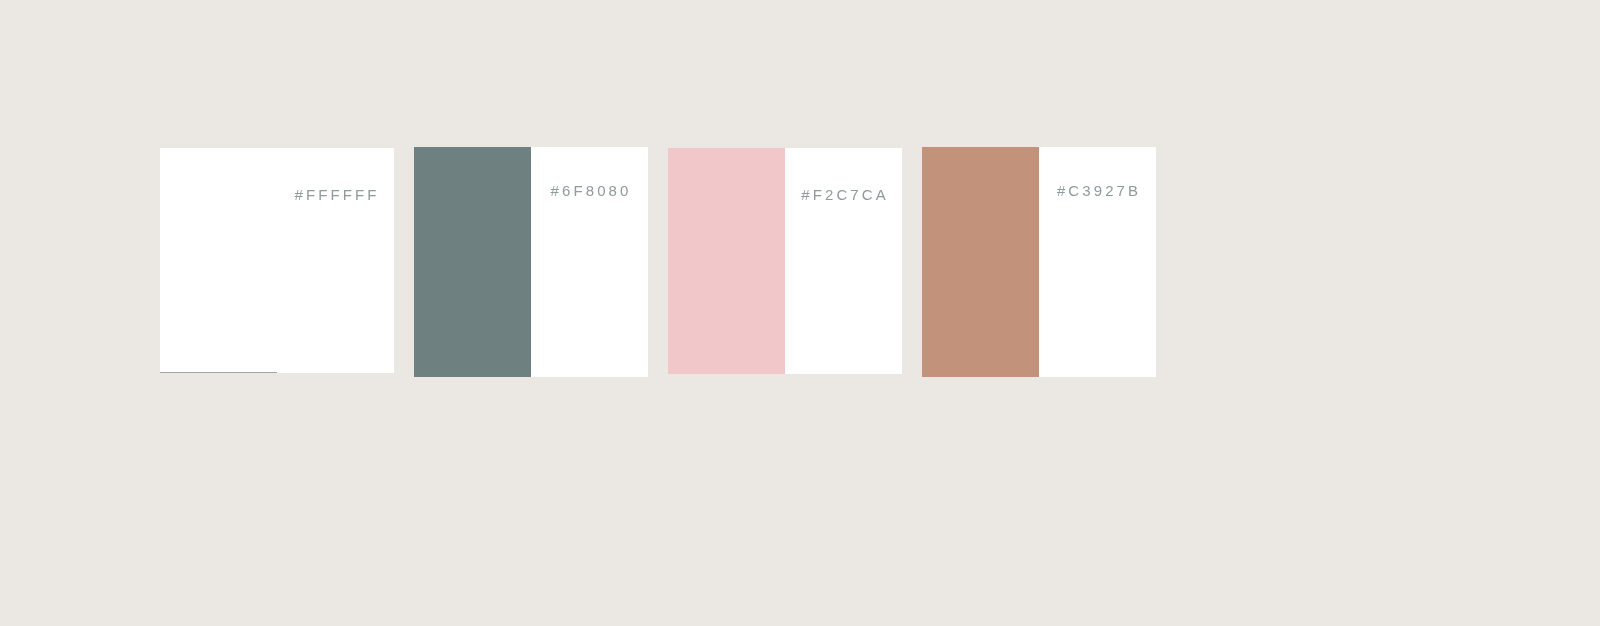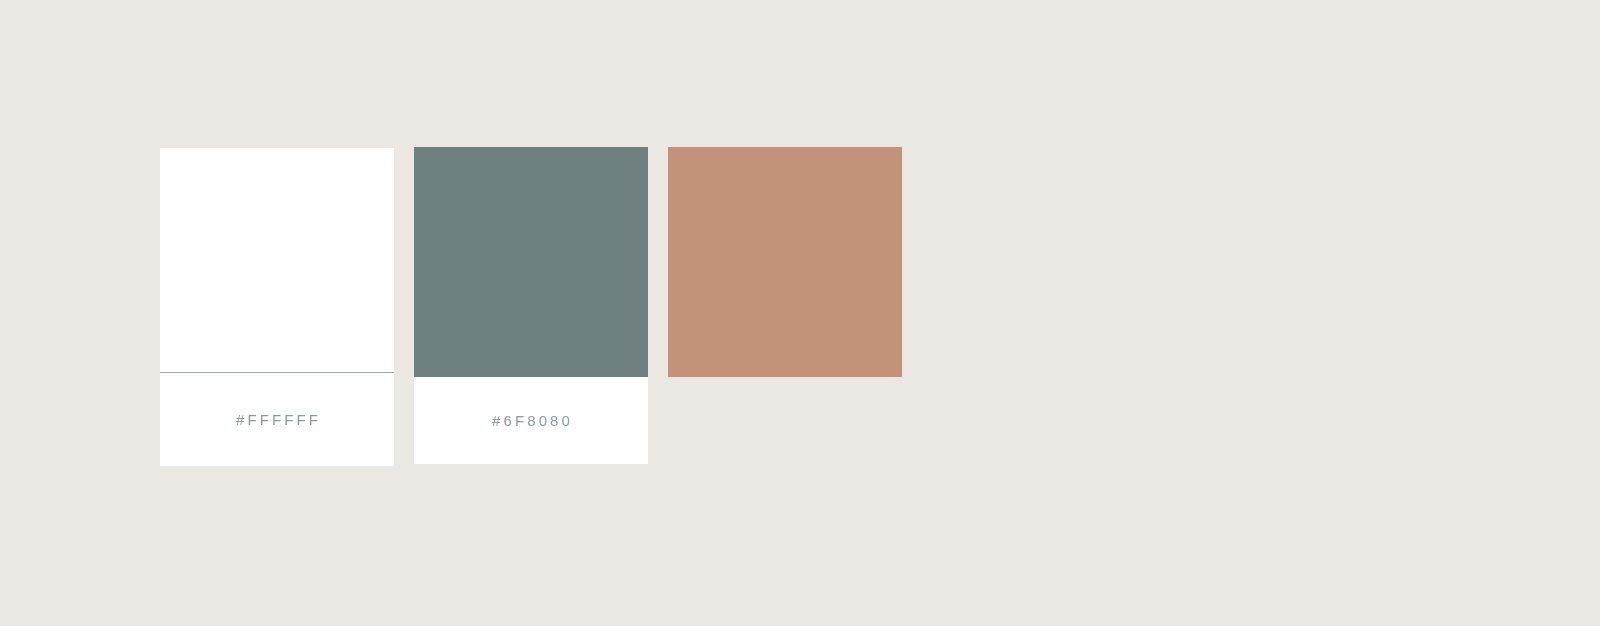--- a/index.html
+++ b/index.html
@@ -30,21 +30,21 @@
     height: 320px;
     display: flex;
     flex-direction: row;
     align-items: flex-start;
     gap: 20px;
   }
 
   .swatch-card {
     width: 234px;
     display: flex;
-    flex-direction: column;
+    flex-direction: row;
     align-items: stretch;
     background: #ffffff;
     box-sizing: border-box;
   }
 
   
   .swatch-card.lift {
     margin-top: -1px;
   }
 
@@ -99,17 +99,26 @@
         <div class="swatch-label-area">
           <span class="swatch-hex">#FFFFFF</span>
         </div>
       </div>
       <div class="swatch-card lift">
         <div class="swatch-chip" style="background: rgb(111, 128, 128);"></div>
         <div class="swatch-label-area">
           <span class="swatch-hex">#6F8080</span>
         </div>
       </div>
+      <div class="swatch-card">
+        <div class="swatch-chip" style="background: rgb(242, 199, 202);"></div>
+        <div class="swatch-label-area">
+          <span class="swatch-hex">#F2C7CA</span>
+        </div>
+      </div>
       <div class="swatch-card lift">
         <div class="swatch-chip" style="background: rgb(195, 146, 123);"></div>
+        <div class="swatch-label-area">
+          <span class="swatch-hex">#C3927B</span>
+        </div>
       </div>
     </div>
 </div>
 
 </body></html>

